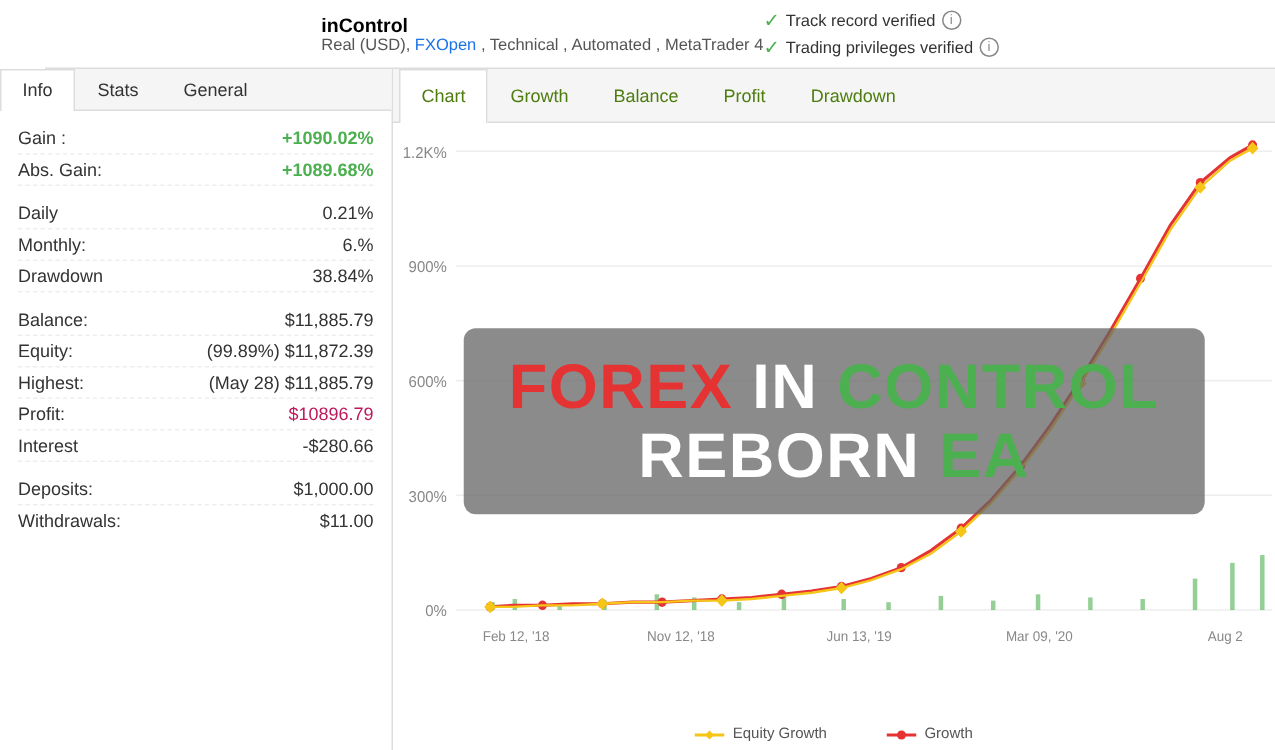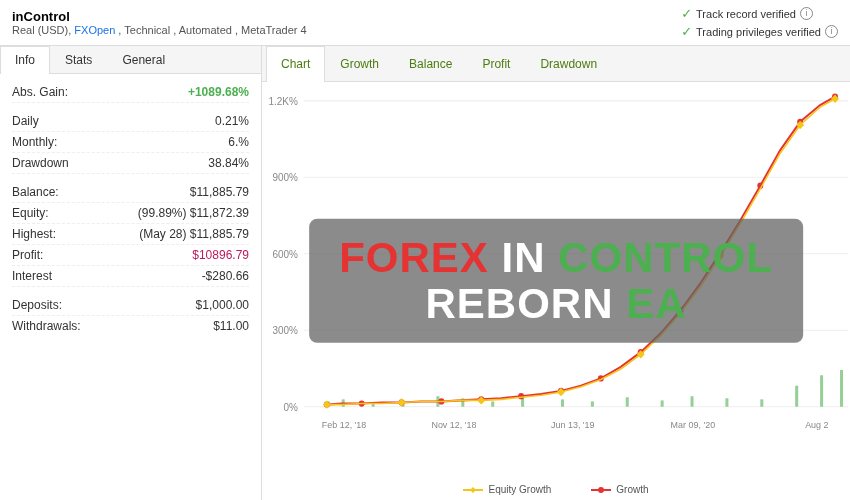--- a/index.html
+++ b/index.html
@@ -8,25 +8,26 @@
       font-size: 12px;
       background: #fff;
       width: 850px;
       height: 500px;
       overflow: hidden;
     }
 
     
     .header {
       display: flex;
-      justify-content: space-between;
+      justify-content: center;
       align-items: center;
       padding: 6px 12px;
       border-bottom: 1px solid #ddd;
       background: #fff;
+      margin-left: 30px;
     }
     .header-left .title {
       font-weight: bold;
       font-size: 13px;
     }
     .header-left .subtitle {
       font-size: 11px;
       color: #555;
     }
     .header-left .subtitle a {
@@ -233,20 +234,24 @@
 
 <div class="main">
 
   <div class="left-panel">
     <div class="tabs">
       <div class="tab active">Info</div>
       <div class="tab">Stats</div>
       <div class="tab">General</div>
     </div>
     <div class="info-content">
+      <div class="info-row">
+        <span class="info-label">Gain :</span>
+        <span class="info-value green">+1090.02%</span>
+      </div>
       <div class="info-row">
         <span class="info-label">Abs. Gain:</span>
         <span class="info-value green">+1089.68%</span>
       </div>
       <div class="section-gap"></div>
       <div class="info-row">
         <span class="info-label">Daily</span>
         <span class="info-value">0.21%</span>
       </div>
       <div class="info-row">

